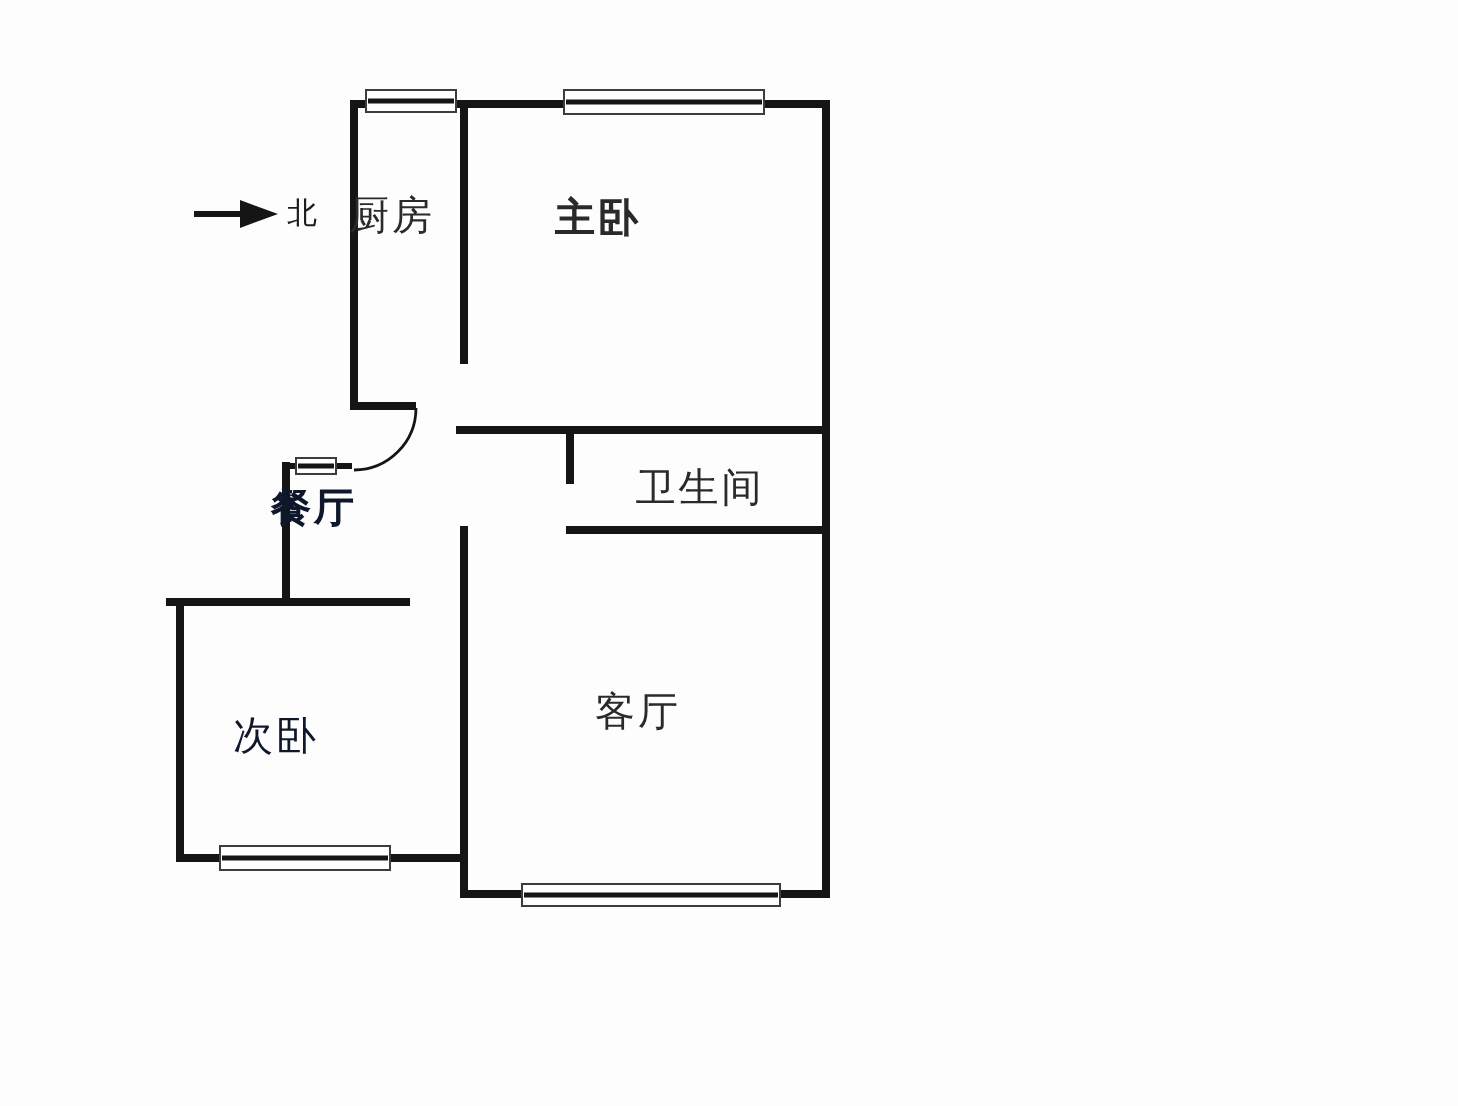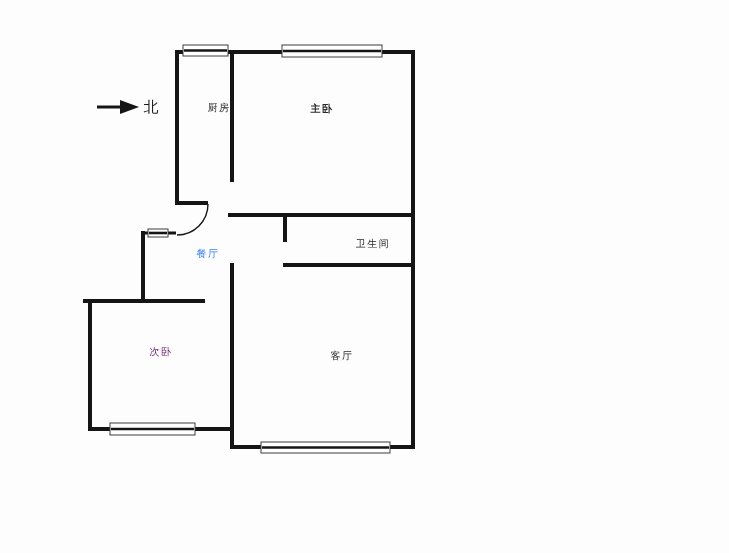--- a/index.html
+++ b/index.html
@@ -7,26 +7,25 @@
     position:relative;
     width:729px;height:553px;
     background:#fdfdfd;
     font-family:"Liberation Sans","DejaVu Sans",sans-serif;
     overflow:hidden;
   }
   .canvas svg{position:absolute;left:0;top:0;}
   .room-label{
     position:absolute;
     transform:translate(-50%,-50%);
-    font-size:10px;
+    font-size:20px;
     letter-spacing:1.5px;
     color:#2a2a2a;
     white-space:nowrap;
     user-select:none;
-    margin-left:23px;
   }
   .north-label{
     position:absolute;
     transform:translate(-50%,-50%);
     font-size:15px;
     font-weight:500;
     color:#1c1c1c;
     white-space:nowrap;
     user-select:none;
   }
@@ -65,16 +64,16 @@
       <line x1="262" y1="447.5" x2="389" y2="447.5" stroke="#151515" stroke-width="2.6"></line>
       <line x1="97" y1="107" x2="123" y2="107" stroke="#151515" stroke-width="3"></line>
       <polygon points="120,100 139,107 120,114" fill="#151515"></polygon>
     </svg>
 
   <div class="north-label" style="left: 151px; top: 107px;">北</div>
 
   <div class="room-label" style="left: 196px; top: 108px; color: rgb(42, 42, 42);">厨房</div>
   <div class="room-label" style="left: 299px; top: 109px; color: rgb(42, 42, 42); font-weight: bold;">主卧</div>
   <div class="room-label" style="left: 350px; top: 244px; color: rgb(42, 42, 42);">卫生间</div>
-  <div class="room-label" style="left: 185px; top: 254px; color: #3b82f6;">餐厅</div>
-  <div class="room-label" style="left: 138px; top: 352px; color: #701a75; font-family: Liberation Serif, serif;">次卧</div>
+  <div class="room-label" style="left: 157px; top: 254px; color: #0f172a; font-weight: bold;">餐厅</div>
+  <div class="room-label" style="left: 138px; top: 368px; color: #0f172a; font-family: Liberation Serif, serif;">次卧</div>
   <div class="room-label" style="left: 319px; top: 356px; color: rgb(42, 42, 42);">客厅</div>
 </div>
 
 </body></html>

